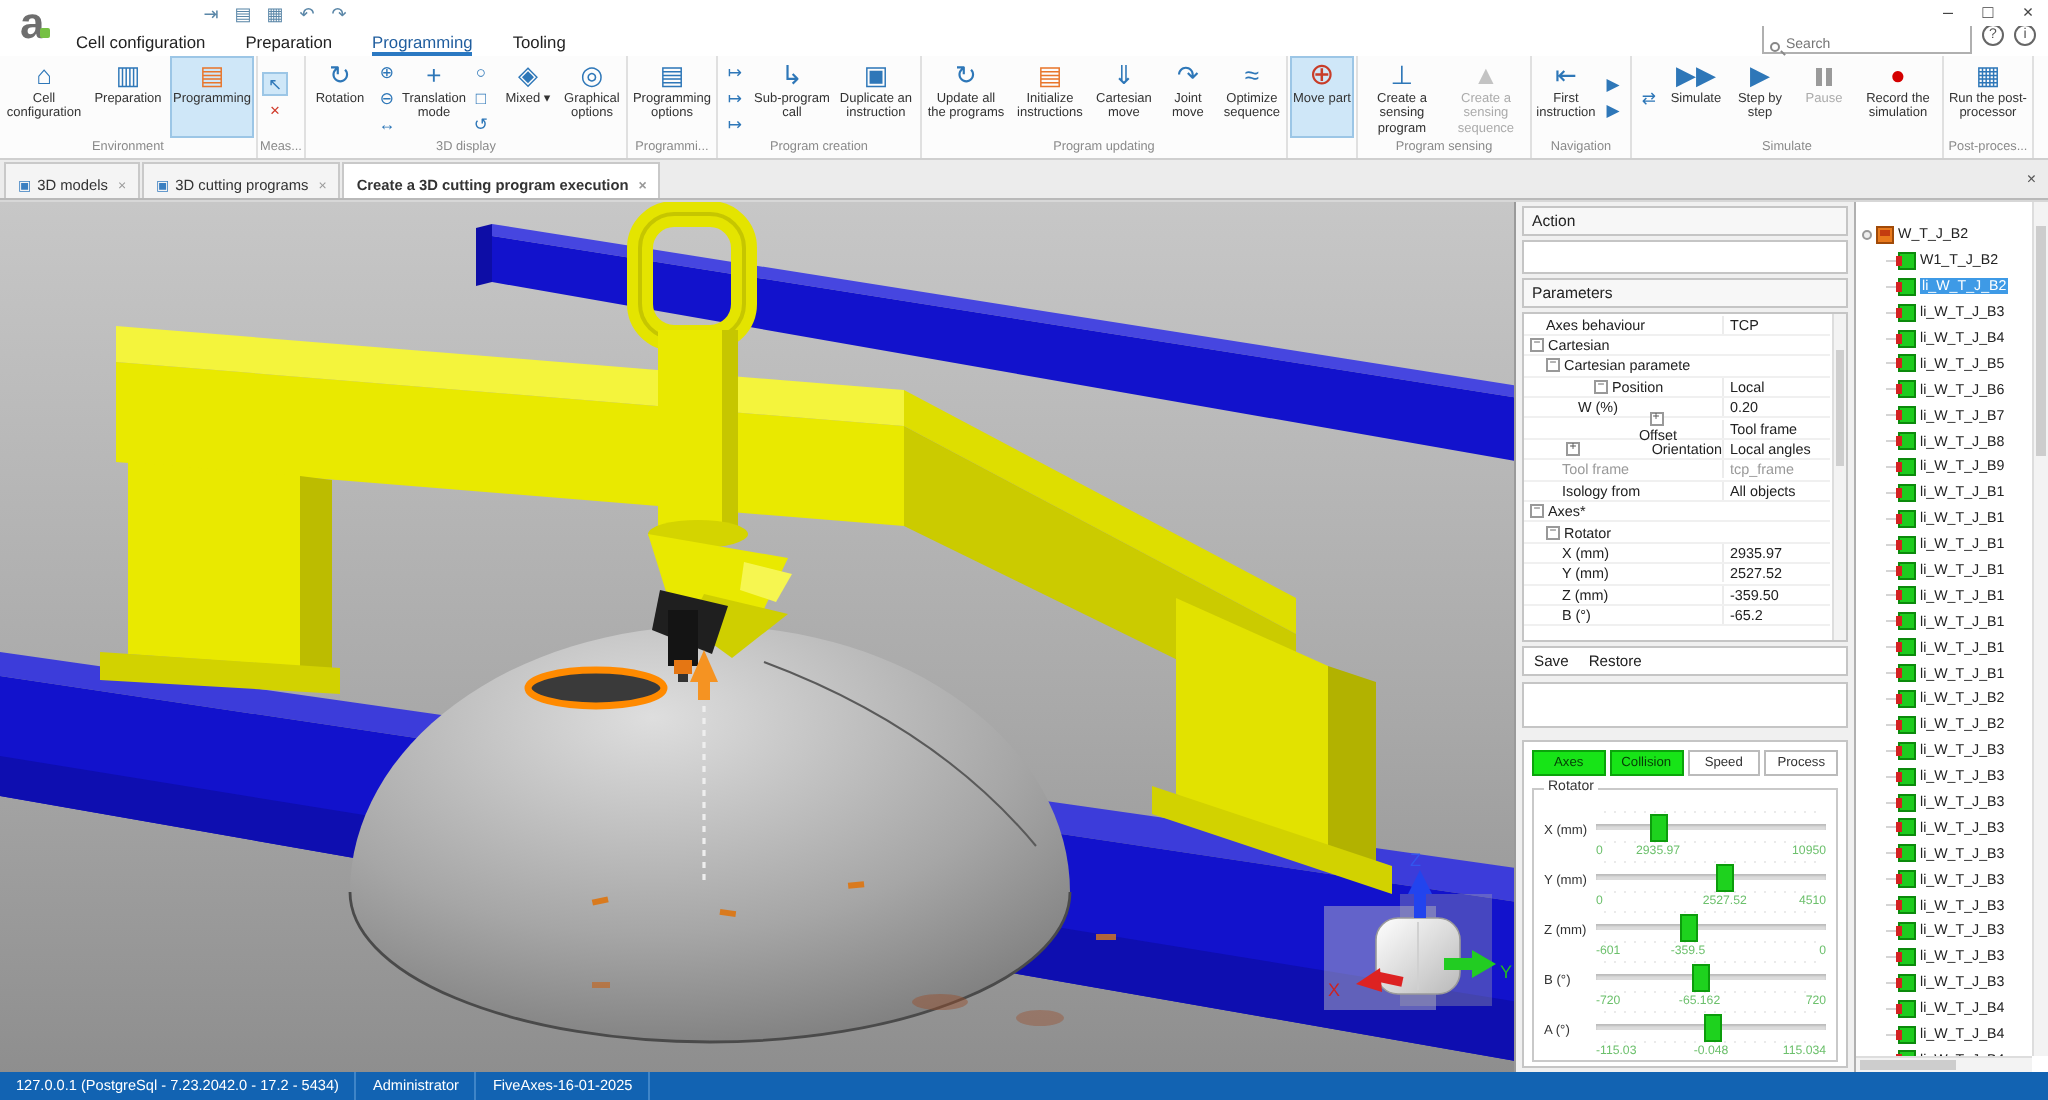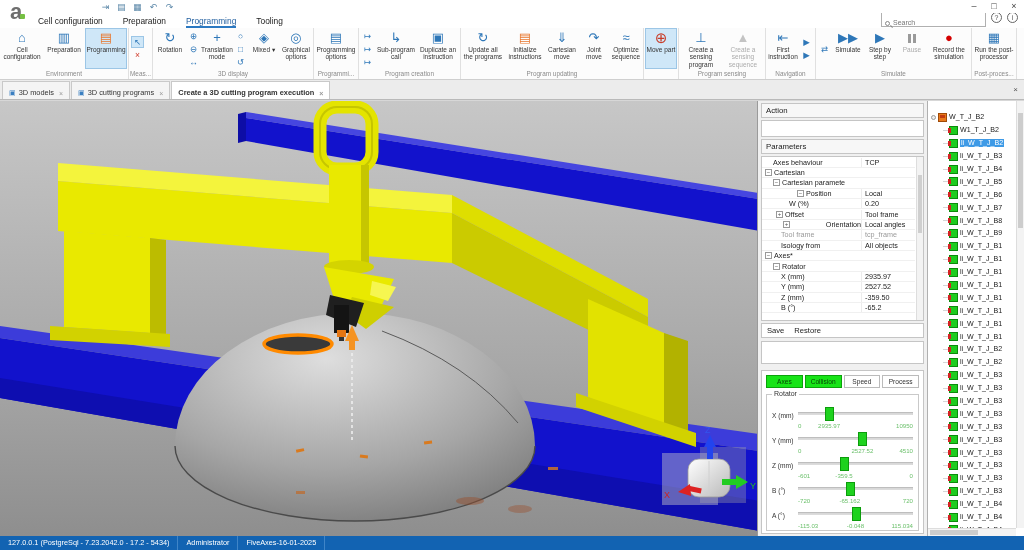--- a/index.html
+++ b/index.html
@@ -499,21 +499,21 @@
             </div>
             <div class="pval">Local</div>
           </div>
           <div class="prow">
             <div class="plab" style="padding-left: 27px;">
               <span>W (%)</span>
             </div>
             <div class="pval">0.20</div>
           </div>
           <div class="prow">
-            <div class="plab" style="padding-left: 14px;">
+            <div class="plab" style="padding-left: 35px; flex-direction: column;">
               <span class="pexp">+</span>
               <span>Offset</span>
             </div>
             <div class="pval">Tool frame</div>
           </div>
           <div class="prow">
             <div class="plab" style="padding-left: 21px; justify-content: space-between;">
               <span class="pexp">+</span>
               <span>Orientation</span>
             </div>

